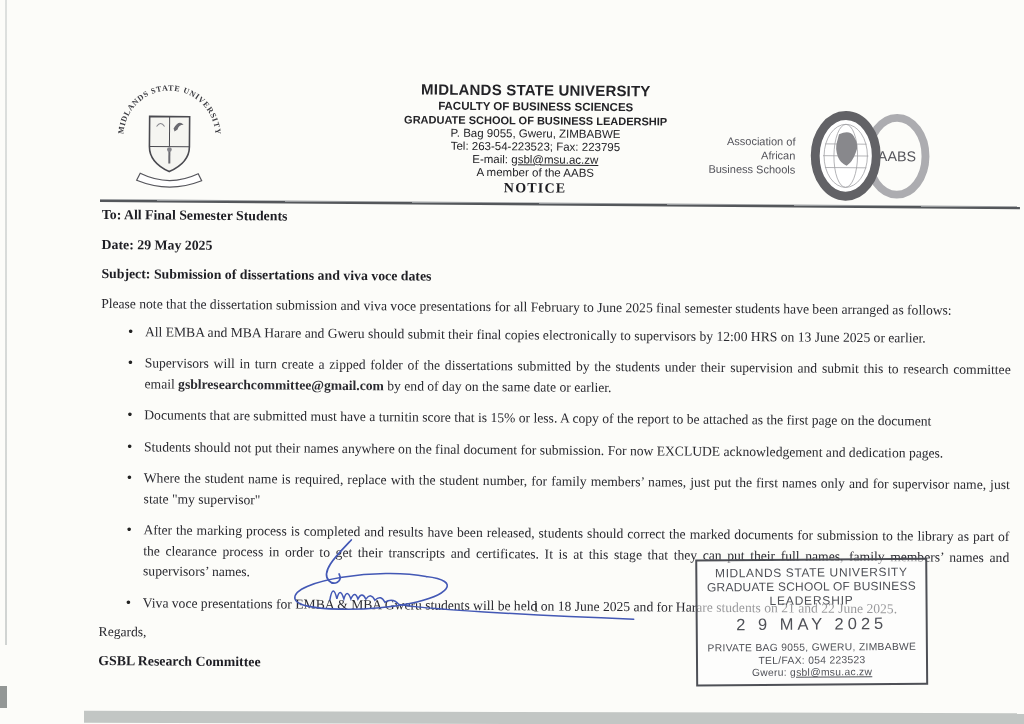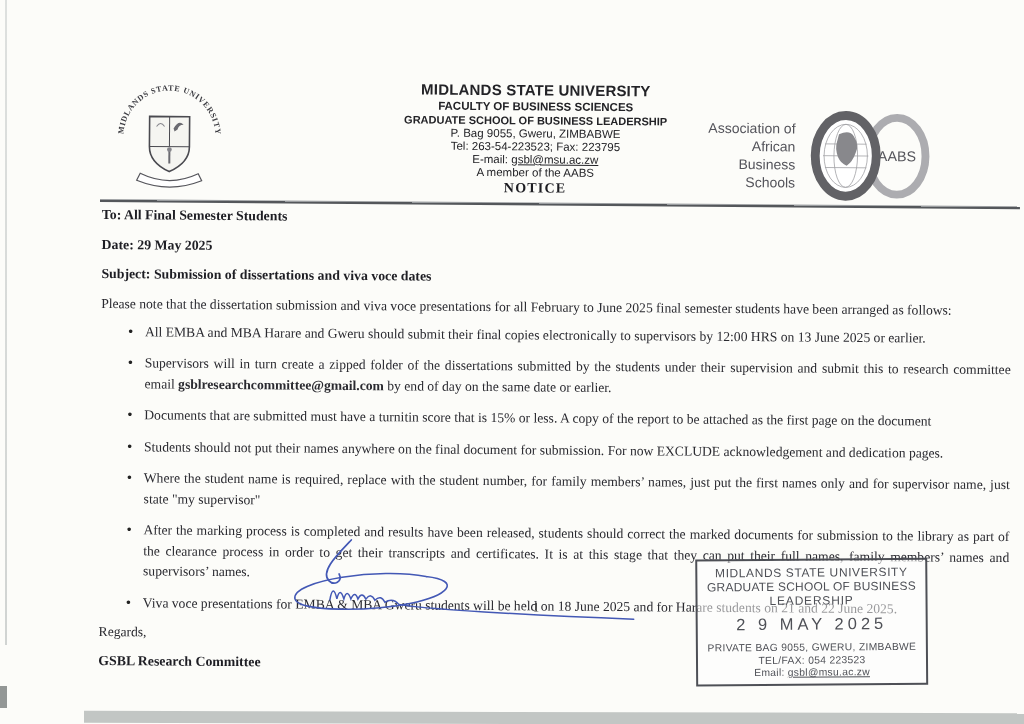--- a/index.html
+++ b/index.html
@@ -25,21 +25,21 @@
     font-family:"Liberation Sans", sans-serif; color:#232327; }
   .lh-university { font-size:15px; font-weight:bold; letter-spacing:.2px; }
   .lh-faculty   { font-size:11.5px; font-weight:bold; margin-top:2px; }
   .lh-school    { font-size:11px;  font-weight:bold; margin-top:2px; }
   .lh-line      { font-size:11.5px; margin-top:1px; }
   .lh-email-val { text-decoration:underline; }
   .lh-notice { font-family:"Liberation Serif", serif; font-weight:bold; font-size:14px;
     letter-spacing:1.2px; margin-top:2px; color:#1d1d22; }
 
   .aabs-block { position:absolute; left:700px; top:104px; display:flex; align-items:center; gap:10px; }
-  .aabs-name { font-family:"Liberation Sans", sans-serif; font-size:14px; color:#53535a;
+  .aabs-name { font-family:"Liberation Sans", sans-serif; font-size:11px; color:#53535a;
     text-align:right; line-height:1.3; width:95px; }
   .aabs-logo { width:128px; height:92px; }
 
   .head-rule { position:absolute; left:100px; top:199px; width:920px; height:3px;
     background:linear-gradient(#9a9da0 0 35%, #54575b 35% 100%); }
 
   
   .letter { position:absolute; left:102px; top:207px; width:910px; font-size:13.6px; }
   .meta { font-weight:bold; font-size:13.8px; margin-bottom:13.5px; color:#1e1e24; }
   .intro { margin-bottom:10px; }
@@ -156,16 +156,16 @@
 
   <div class="page-number">1</div>
 
   <div class="stamp">
     <div class="stamp-l1">MIDLANDS STATE UNIVERSITY</div>
     <div class="stamp-l2">GRADUATE SCHOOL OF BUSINESS</div>
     <div class="stamp-l3">LEADERSHIP</div>
     <div class="stamp-date">2 9 MAY 2025</div>
     <div class="stamp-small">PRIVATE BAG 9055, GWERU, ZIMBABWE</div>
     <div class="stamp-small">TEL/FAX: 054 223523</div>
-    <div class="stamp-small"><span>Email: </span><span class="stamp-email-val">gsbl@msu.ac.zw</span></div>
+    <div class="stamp-small"><span>Gweru: </span><span class="stamp-email-val">gsbl@msu.ac.zw</span></div>
   </div>
 
 </div>
 
 </body></html>

